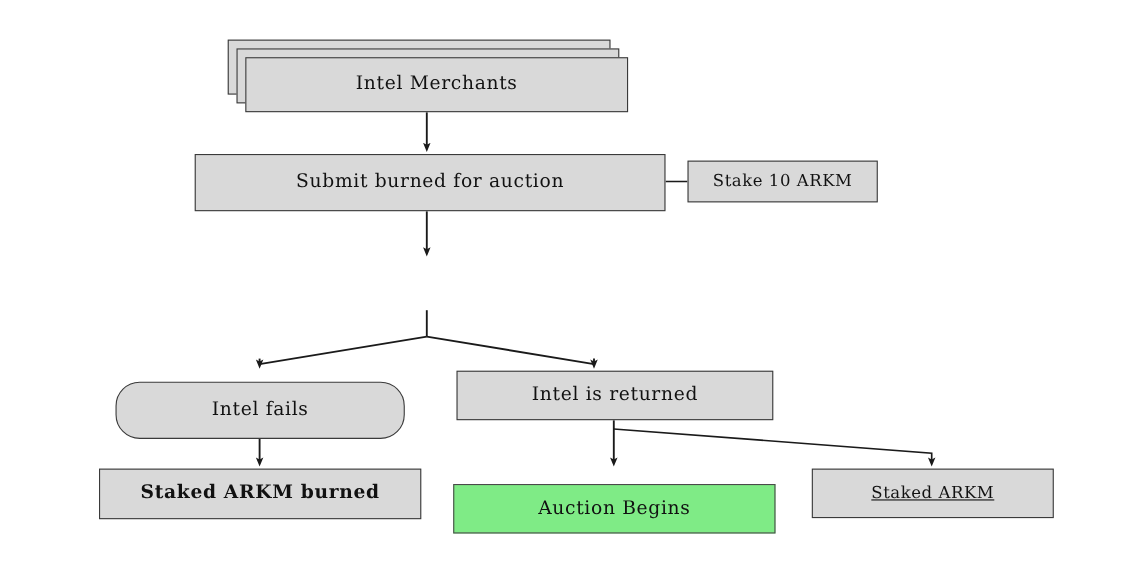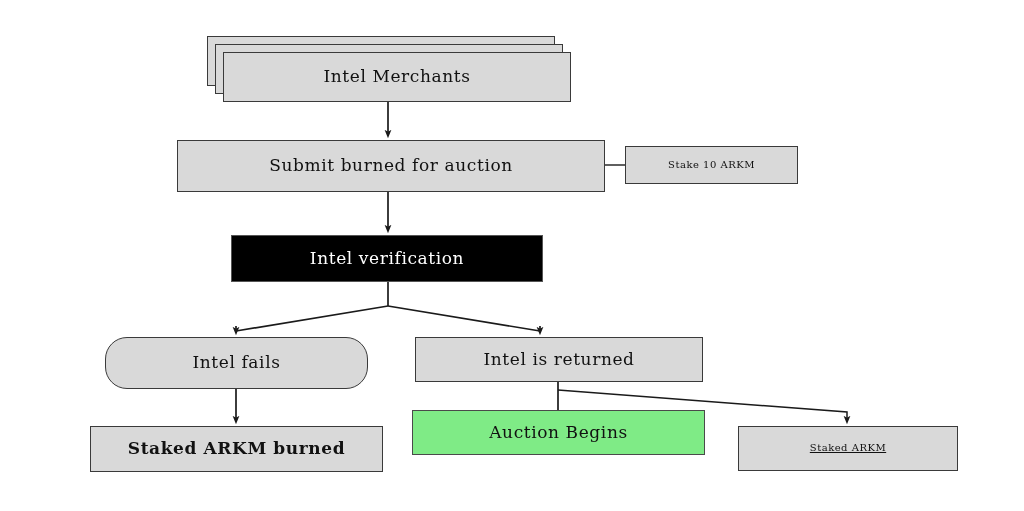--- a/index.html
+++ b/index.html
@@ -43,21 +43,21 @@
     background: #000000;
     border-color: #555555;
     color: #ffffff;
   }
   .node.green {
     background: #7feb86;
     border-color: #4a4a4a;
     color: #111111;
   }
   .node.small {
-    font-size: 10px;
+    font-size: 15px;
     letter-spacing: 0.5px;
   }
   .node .lines {
     display: block;
     padding: 0 6px;
   }
   .node .lines span {
     display: block;
     white-space: nowrap;
   }
@@ -134,45 +134,40 @@
       <span>Submit burned for auction</span>
     </span>
   </div>
 
   <div class="node small" style="left:625px; top:146px; width:173px; height:38px;">
     <span class="lines">
       <span>Stake 10 ARKM</span>
     </span>
   </div>
 
-  <div class="node dark" style="left:231px; top:235px; width:312px; height:47px;">
-    <span class="lines">
-      <span>Intel verification</span>
-    </span>
-  </div>
 
-  <div class="node" style="left:105px; top:337px; width:263px; height:52px;border-radius:22px;">
+  <div class="node" style="left:105px; top:347px; width:263px; height:52px;border-radius:22px;">
     <span class="lines">
       <span>Intel fails</span>
     </span>
   </div>
 
   <div class="node" style="left:415px; top:337px; width:288px; height:45px;">
     <span class="lines">
       <span>Intel is returned</span>
     </span>
   </div>
 
   <div class="node" style="left:90px; top:426px; width:293px; height:46px;font-weight:bold;">
     <span class="lines">
       <span>Staked ARKM burned</span>
     </span>
   </div>
 
-  <div class="node green" style="left:412px; top:410px; width:293px; height:45px;">
+  <div class="node green" style="left:412px; top:440px; width:293px; height:45px;">
     <span class="lines">
       <span>Auction Begins</span>
     </span>
   </div>
 
   <div class="node small" style="left:738px; top:426px; width:220px; height:45px;text-decoration:underline;">
     <span class="lines">
       <span>Staked ARKM</span>
     </span>
   </div>

